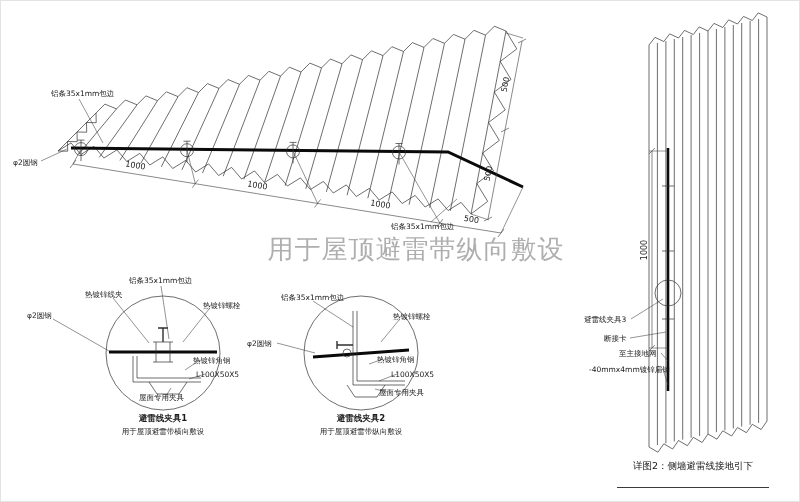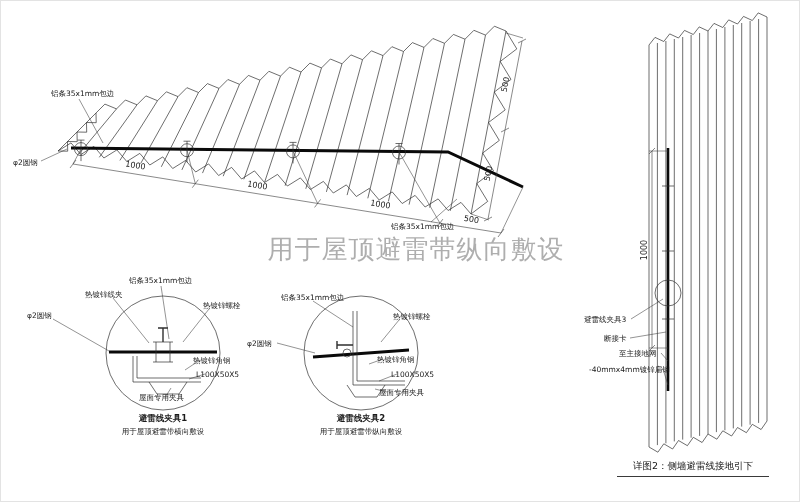--- a/index.html
+++ b/index.html
@@ -1,21 +1,21 @@
 <!DOCTYPE html>
 <html><head>
 <meta charset="utf-8">
 <style>
   *{margin:0;padding:0;box-sizing:border-box}
   body{background:#ffffff;font-family:"DejaVu Sans","Liberation Sans",sans-serif}
   .canvas{position:relative;width:800px;height:502px;background:#fff;border:1px solid #e3e3e3;overflow:hidden}
   .watermark{position:absolute;left:232px;top:231px;width:366px;text-align:center;font-size:26px;
              letter-spacing:1px;color:#9a9a9a;opacity:.8;white-space:nowrap;pointer-events:none}
   .caption{position:absolute;font-size:9.5px;color:#141414;text-align:center;
-           border-bottom:1px solid #3a3a3a;padding-bottom:3px;white-space:nowrap}
+           border-bottom:1px solid #3a3a3a;padding-bottom:14px;white-space:nowrap}
   #caption1{left:201px;top:468px;width:136px}
   #caption2{left:616px;top:459px;width:152px}
   svg{position:absolute;left:0;top:0}
   svg text{font-family:"DejaVu Sans","Liberation Sans",sans-serif;fill:#1a1a1a}
   .ln{fill:none;stroke:#2f2f2f;stroke-width:.7}
   .thin{fill:none;stroke:#3a3a3a;stroke-width:.55}
   .dim{fill:none;stroke:#3a3a3a;stroke-width:.6}
   .thick{fill:none;stroke:#0a0a0a;stroke-width:3}
   .thick2{fill:none;stroke:#0a0a0a;stroke-width:2.6}
   .lbl{font-size:8px}

